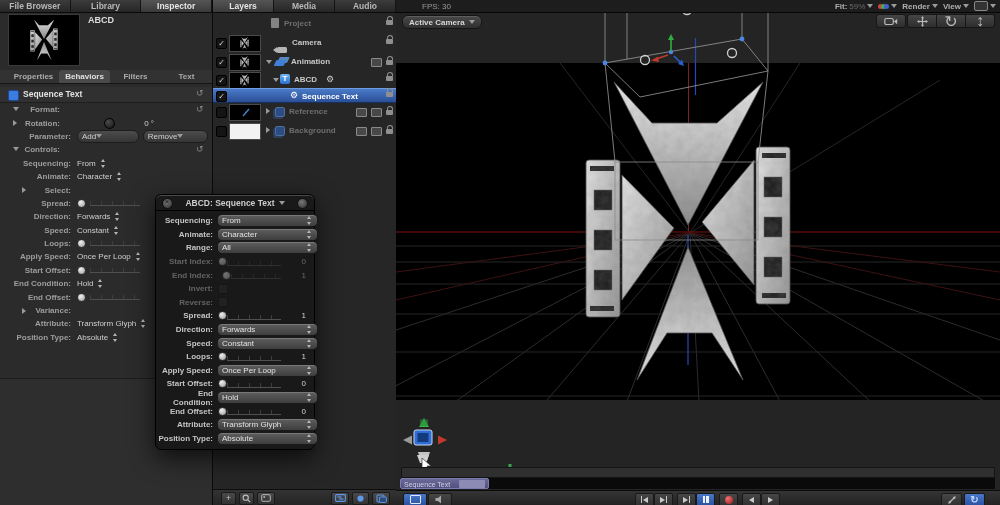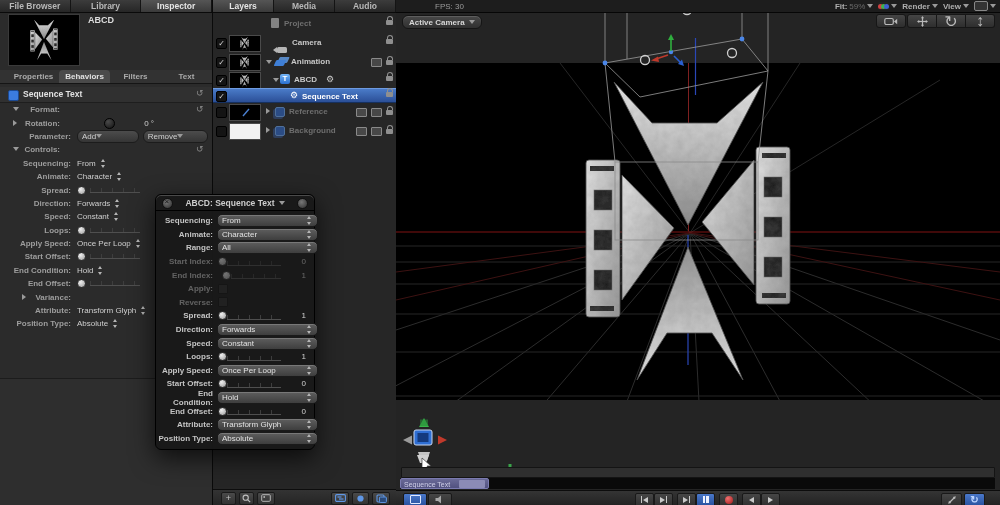--- a/index.html
+++ b/index.html
@@ -238,20 +238,24 @@
       </div>
 
       <div class="insp-row">
         <span class="lbl">Animate:</span>
         <span class="ctrl">
             <span>Character</span>
             <span class="ud"></span>
           </span>
       </div>
 
+      <div class="insp-row">
+        <i class="tri right tr" style="left:22px"></i>
+        <span class="lbl">Select:</span>
+      </div>
 
       <div class="insp-row">
         <span class="lbl">Spread:</span>
         <span class="ctrl">
             <span class="knob"></span>
             <span class="track" style="width:50px"></span>
           </span>
       </div>
 
       <div class="insp-row">
@@ -548,21 +552,21 @@
       </g>
 
       <polygon points="417,455 429,455 426,463 420,463" fill="#d0d0d0"></polygon>
       <polygon points="422,458 422,470 425,467 427,471 429,470 427,466 431,466" fill="#fff" stroke="#333" stroke-width="0.7"></polygon>
 
       <rect x="508.5" y="464" width="3" height="3" fill="#3aa54a"></rect>
       <line x1="510" y1="467" x2="510" y2="477" stroke="#e8e8e8" stroke-width="1.4"></line>
     </svg>
 
     <div id="cv-top">
-      <span style="margin-left:39px">FPS: 30</span>
+      <span style="margin-left:26px">FPS: 30</span>
       <span class="rgroup">
         <span class="menu-item">
           <span>Fit:</span>
             <span class="dimtxt">59%</span>
             <i class="tri down"></i>
         </span>
         <span class="menu-item">
           <span class="chan">
               <i style="left:0;top:1.5px;background:#d04040"></i>
               <i style="left:3px;top:1.5px;background:#40b050"></i>
@@ -698,21 +702,21 @@
         <span class="track abs" style="left:71px;width:54px;top:6px"></span>
         <span class="hval">0</span>
       </div>
       <div class="hrow dim">
         <span class="hlbl">End Index:</span>
         <span class="knob abs" style="left:66px"></span>
         <span class="track abs" style="left:75px;width:50px;top:6px"></span>
         <span class="hval">1</span>
       </div>
       <div class="hrow dim">
-        <span class="hlbl">Apply:</span>
+        <span class="hlbl">Invert:</span>
         <span class="hcb"></span>
       </div>
       <div class="hrow dim">
         <span class="hlbl">Reverse:</span>
         <span class="hcb"></span>
       </div>
       <div class="hrow">
         <span class="hlbl">Spread:</span>
         <span class="knob abs" style="left:62px"></span>
         <span class="track abs" style="left:71px;width:54px;top:6px"></span>

